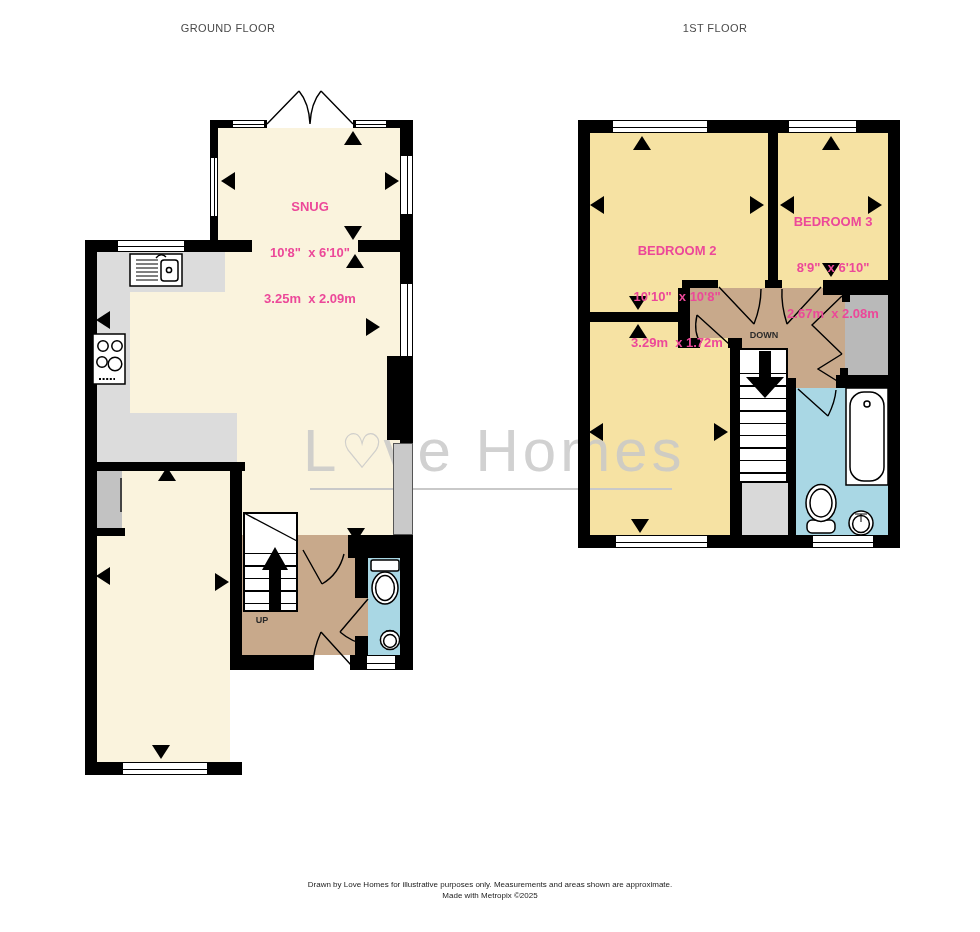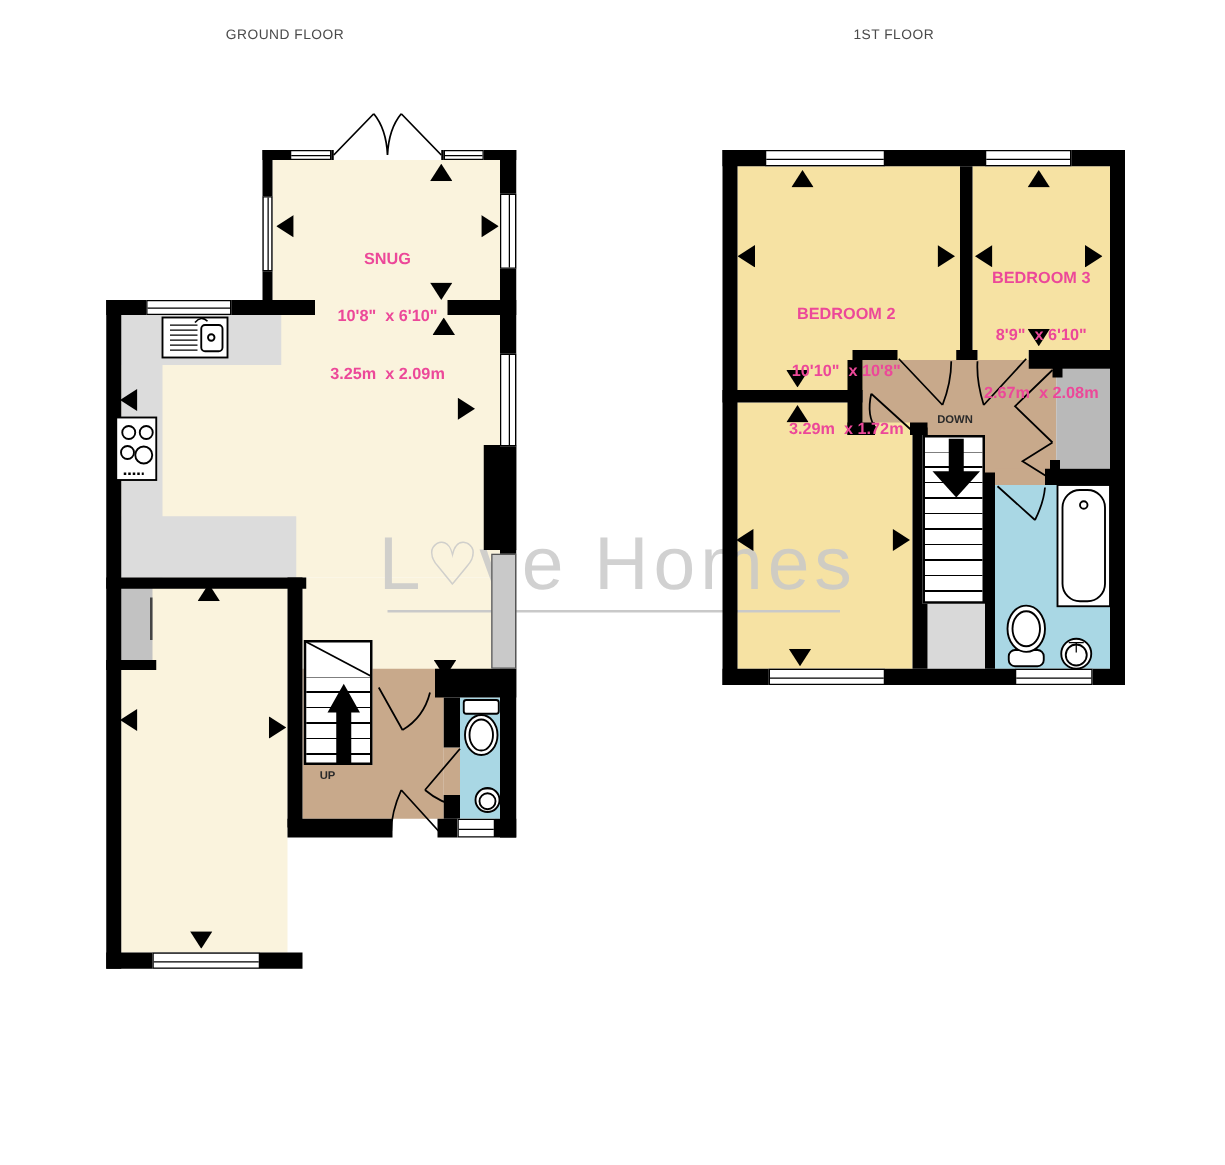--- a/index.html
+++ b/index.html
@@ -243,13 +243,17 @@
   </div>
   <div class="room-label" style="left:833px;top:183px">
     <div>BEDROOM 3</div>
     <div>8'9"  x 6'10"</div>
     <div>2.67m  x 2.08m</div>
   </div>
 
   <div class="dir-label" style="left:262px;top:615px">UP</div>
   <div class="dir-label" style="left:764px;top:330px">DOWN</div>
 
+  <div class="footer">
+    <div>Drawn by Love Homes for illustrative purposes only. Measurements and areas shown are approximate.</div>
+    <div>Made with Metropix ©2025</div>
+  </div>
 </div>
 
 </body></html>

